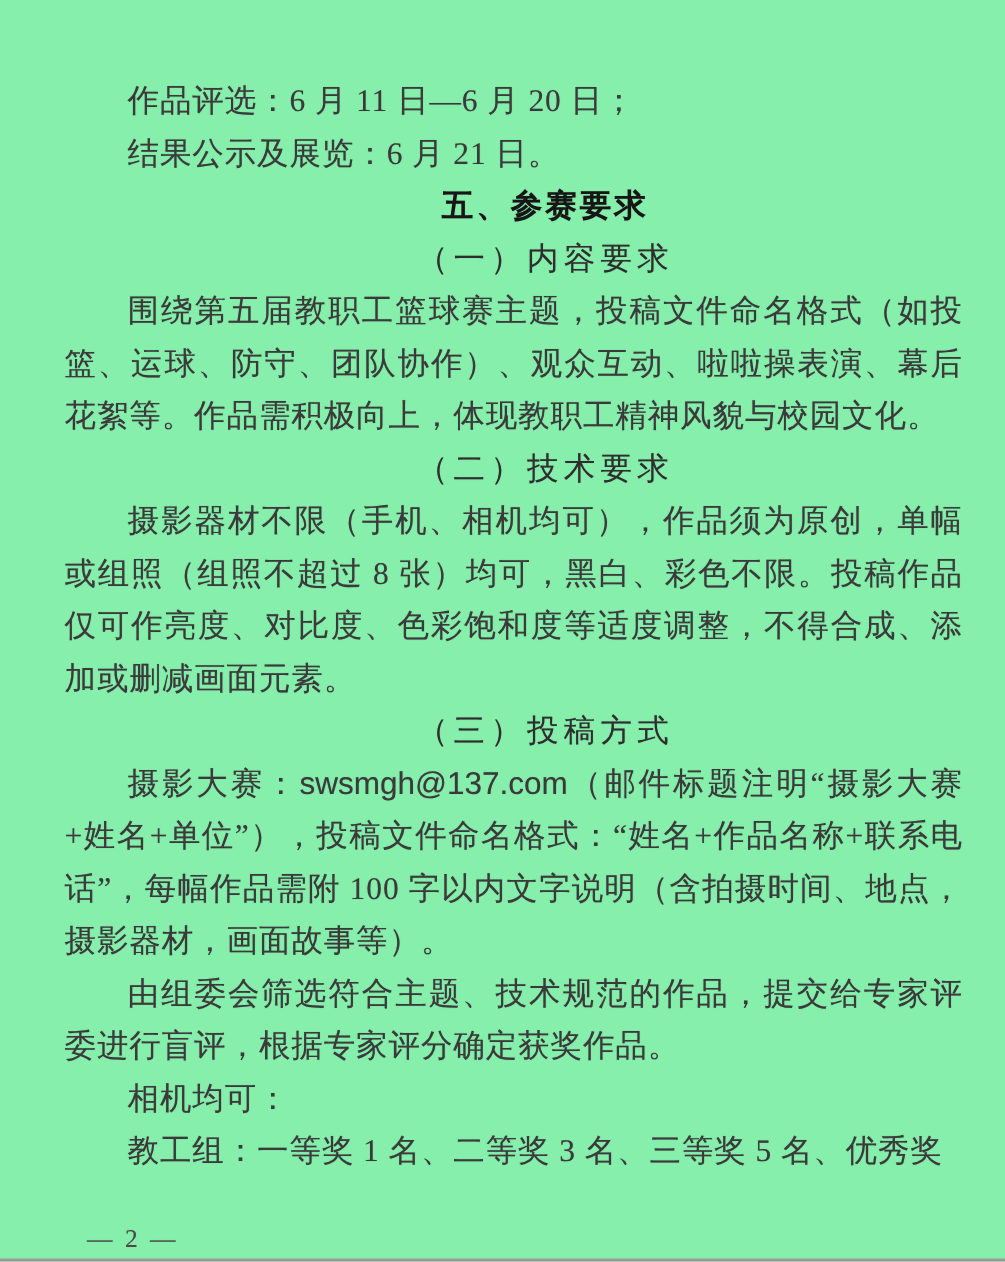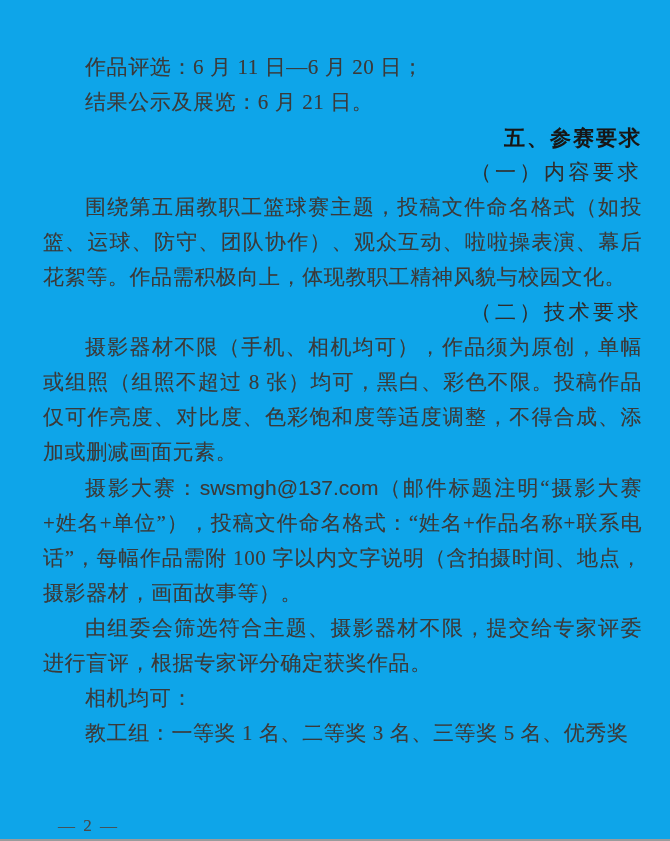--- a/index.html
+++ b/index.html
@@ -4,21 +4,21 @@
 <style>
   html, body { margin: 0; padding: 0; }
   body {
     width: 670px; height: 841px;
     background: #ffffff;
     position: relative;
     overflow: hidden;
   }
   .page {
     position: absolute; inset: 0;
-    background: #0ea5e9;
+    background: #86efac;
   }
   .content {
     position: absolute;
     left: 43px; top: 50px; width: 599px;
     color: #3a3a3a;
     font-family: "Liberation Serif", "DejaVu Serif", serif;
     font-size: 21px;
     line-height: 35px;
   }
   .para {
@@ -27,26 +27,26 @@
     text-align: justify;
     text-justify: inter-ideograph;
     letter-spacing: 0.6px;
     text-shadow: 0 0 0.6px rgba(70,70,70,0.45);
   }
   .h1 {
     font-family: "Liberation Sans", "DejaVu Sans", sans-serif;
     font-weight: bold;
     color: #161616;
     letter-spacing: 2px;
-    text-align: right;
+    text-align: center;
   }
   .h2 {
     letter-spacing: 3.5px;
     color: #2e2e2e;
-    text-align: right;
+    text-align: center;
   }
   .email {
     font-family: "Liberation Sans", "DejaVu Sans", sans-serif;
     letter-spacing: 0;
   }
   .footer {
     position: absolute;
     left: 58px; bottom: 5px;
     font-family: "Liberation Serif", "DejaVu Serif", serif;
     font-size: 17px;
@@ -66,21 +66,22 @@
 
 <div class="page">
   <div class="content">
     <p class="para">作品评选：6 月 11 日—6 月 20 日；</p>
     <p class="para">结果公示及展览：6 月 21 日。</p>
     <p class="para h1">五、参赛要求</p>
     <p class="para h2">（一）内容要求</p>
     <p class="para">围绕第五届教职工篮球赛主题，投稿文件命名格式（如投篮、运球、防守、团队协作）、观众互动、啦啦操表演、幕后花絮等。作品需积极向上，体现教职工精神风貌与校园文化。</p>
     <p class="para h2">（二）技术要求</p>
     <p class="para">摄影器材不限（手机、相机均可），作品须为原创，单幅或组照（组照不超过 8 张）均可，黑白、彩色不限。投稿作品仅可作亮度、对比度、色彩饱和度等适度调整，不得合成、添加或删减画面元素。</p>
+    <p class="para h2">（三）投稿方式</p>
     <p class="para"><span>摄影大赛：</span><span class="email">swsmgh@137.com</span><span>（邮件标题注明“摄影大赛+姓名+单位”），投稿文件命名格式：“姓名+作品名称+联系电话”，每幅作品需附 100 字以内文字说明（含拍摄时间、地点，摄影器材，画面故事等）。</span></p>
-    <p class="para">由组委会筛选符合主题、摄影器材不限，提交给专家评委进行盲评，根据专家评分确定获奖作品。</p>
+    <p class="para">由组委会筛选符合主题、技术规范的作品，提交给专家评委进行盲评，根据专家评分确定获奖作品。</p>
     <p class="para">相机均可：</p>
     <p class="para">教工组：一等奖 1 名、二等奖 3 名、三等奖 5 名、优秀奖</p>
   </div>
 
   <div class="footer">— 2 —</div>
   <div class="scan-edge"></div>
 </div>
 
 </body></html>

